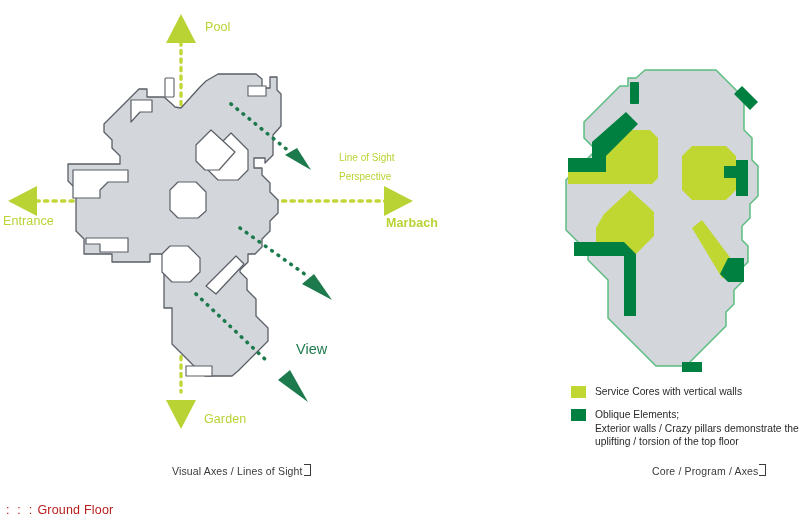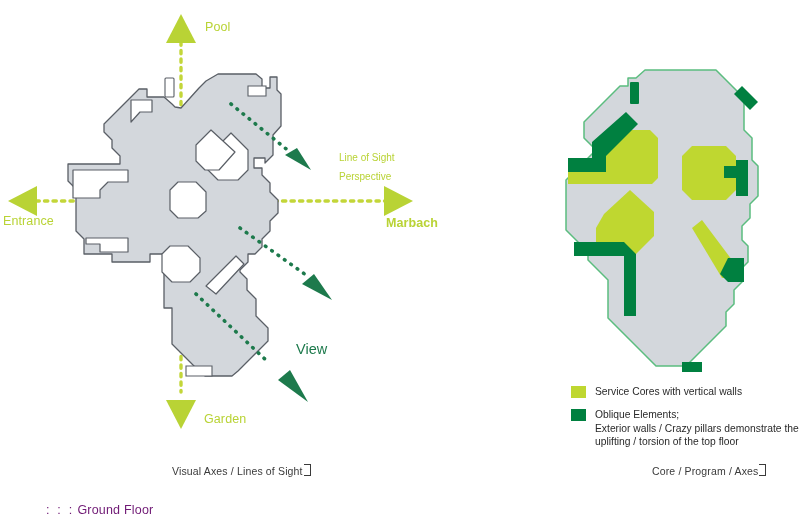--- a/index.html
+++ b/index.html
@@ -81,24 +81,23 @@
   .swatch.light { background: #bfd730; }
   .swatch.dark  { background: #008040; }
   .legend-text {
     color: #2a2a2a;
     font-size: 10.3px;
     line-height: 1.33;
     white-space: pre-line;
   }
   .footer-note {
     position: absolute;
-    color: #701a75;
+    color: #b91c1c;
     font-size: 12.5px;
     letter-spacing: 0.2px;
-    margin-left: 40px;
   }
   .footer-note .dots {
     letter-spacing: 2.2px;
     margin-right: 3px;
   }
 </style>
 </head>
 <body>
 
 <div id="stage">

